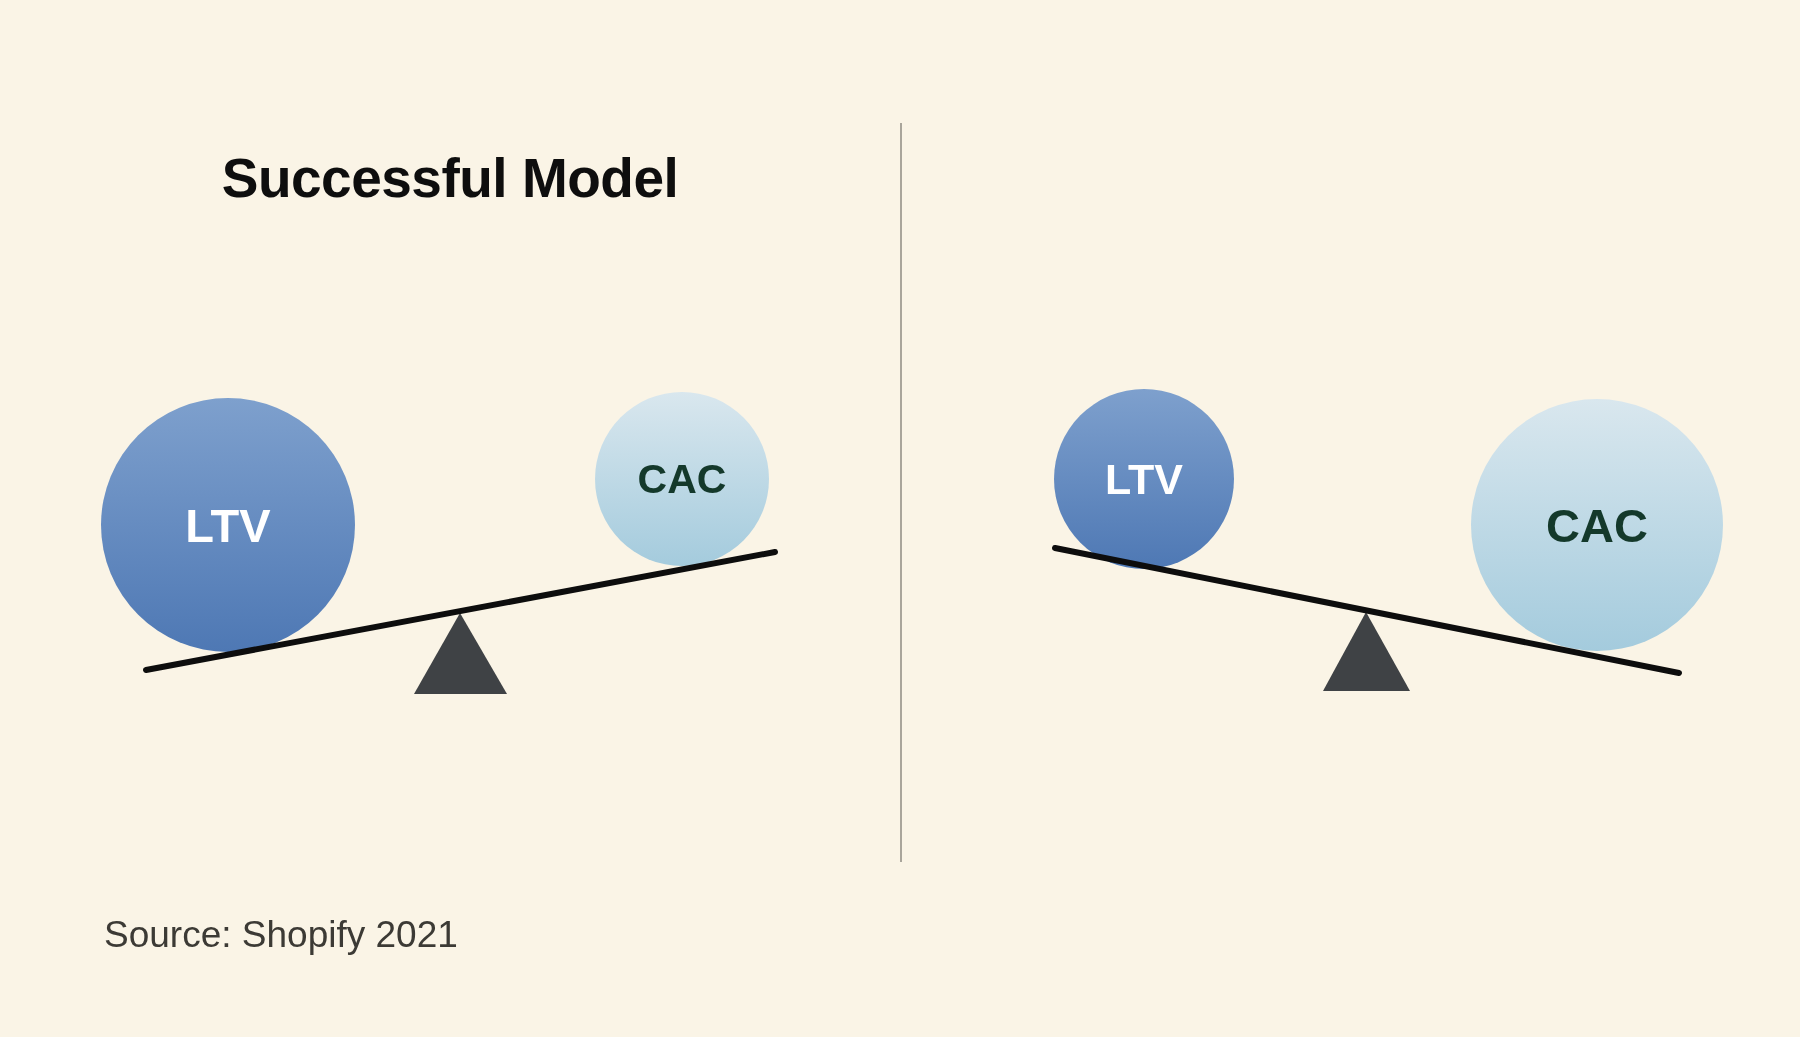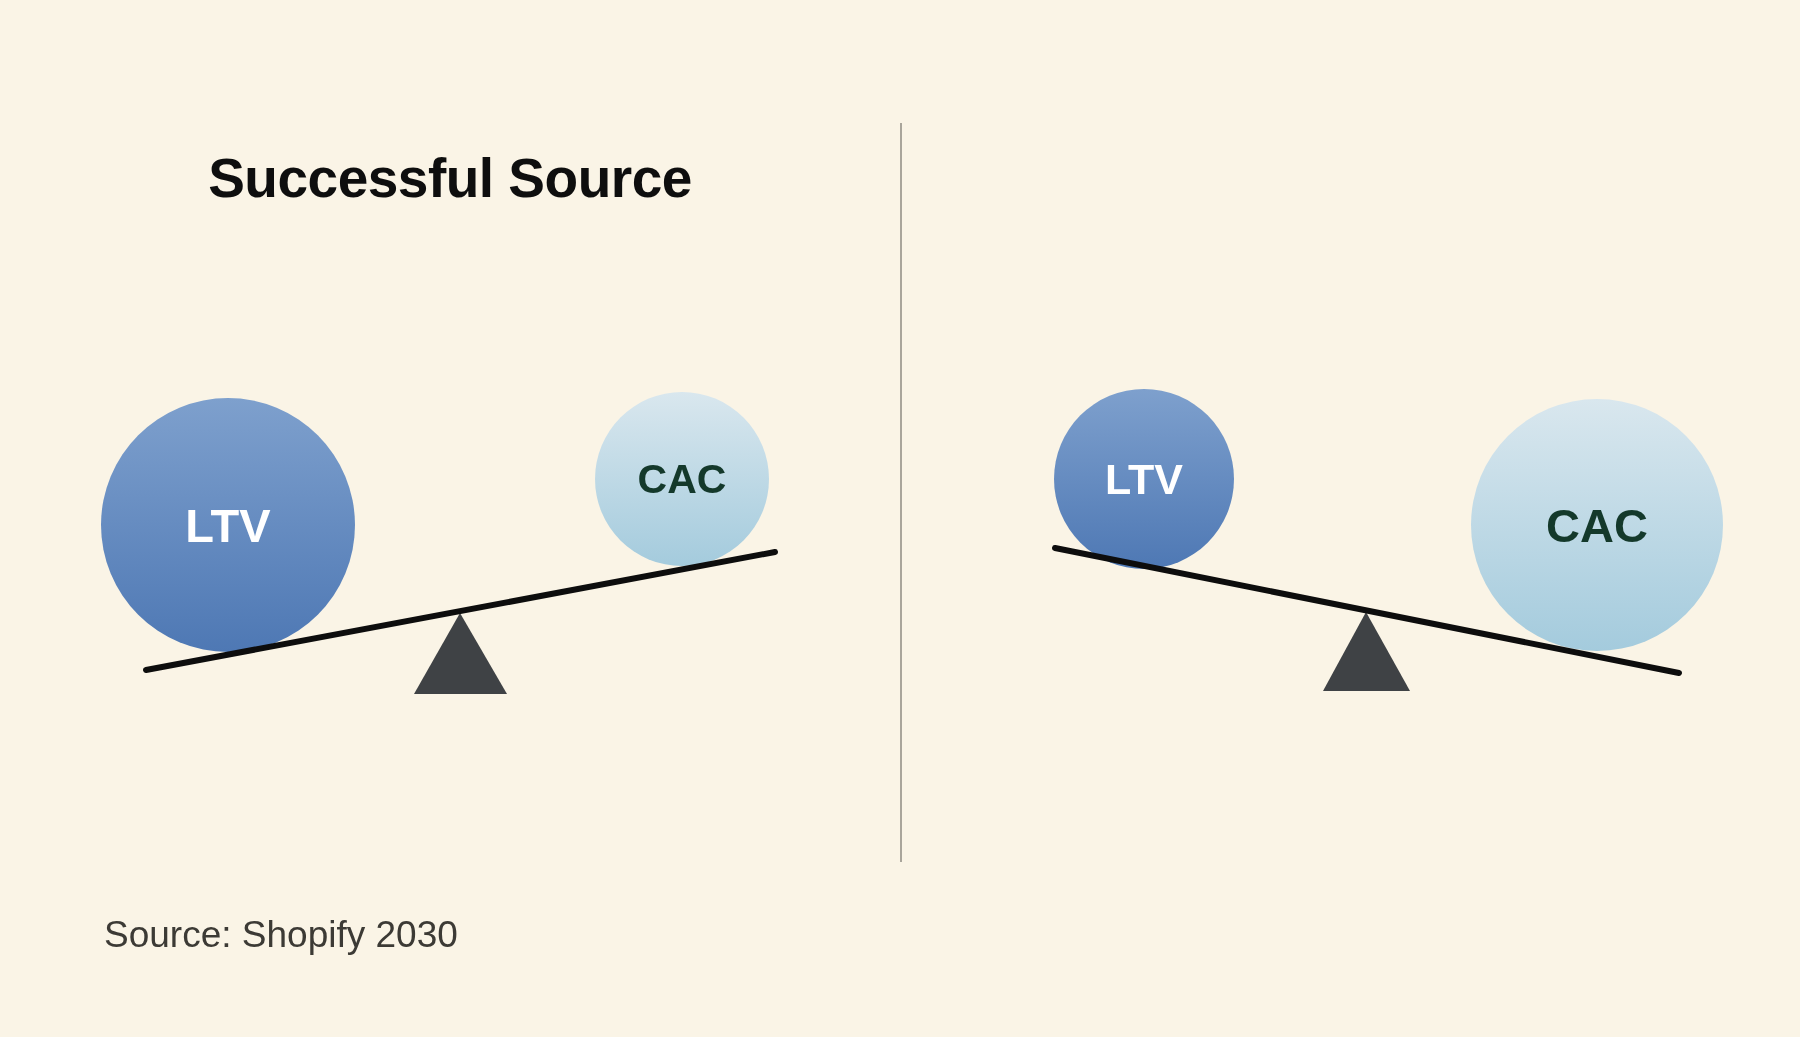--- a/index.html
+++ b/index.html
@@ -80,21 +80,21 @@
     font-size: 37px;
     font-weight: 400;
     color: var(--source-text);
   }
 </style>
 </head>
 <body>
 
 <div class="canvas">
 
-  <div class="panel-title left">Successful Source</div>
+  <div class="panel-title left">Successful Model</div>
 
   <div class="circle ltv left-ltv">
     <span>LTV</span>
   </div>
 
   <div class="circle cac left-cac">
     <span>CAC</span>
   </div>
 
 
@@ -109,15 +109,15 @@
   <svg class="overlay" viewBox="0 0 1800 1037">
     <line class="divider" x1="901" y1="123" x2="901" y2="862"></line>
 
     <polygon class="fulcrum" points="460,613 414,694 507,694"></polygon>
     <line class="beam" x1="146" y1="670" x2="775" y2="552"></line>
 
     <polygon class="fulcrum" points="1366,612 1323,691 1410,691"></polygon>
     <line class="beam" x1="1055" y1="548" x2="1679" y2="673"></line>
   </svg>
 
-  <div class="source-note">Source: Shopify 2030</div>
+  <div class="source-note">Source: Shopify 2021</div>
 
 </div>
 
 </body></html>

